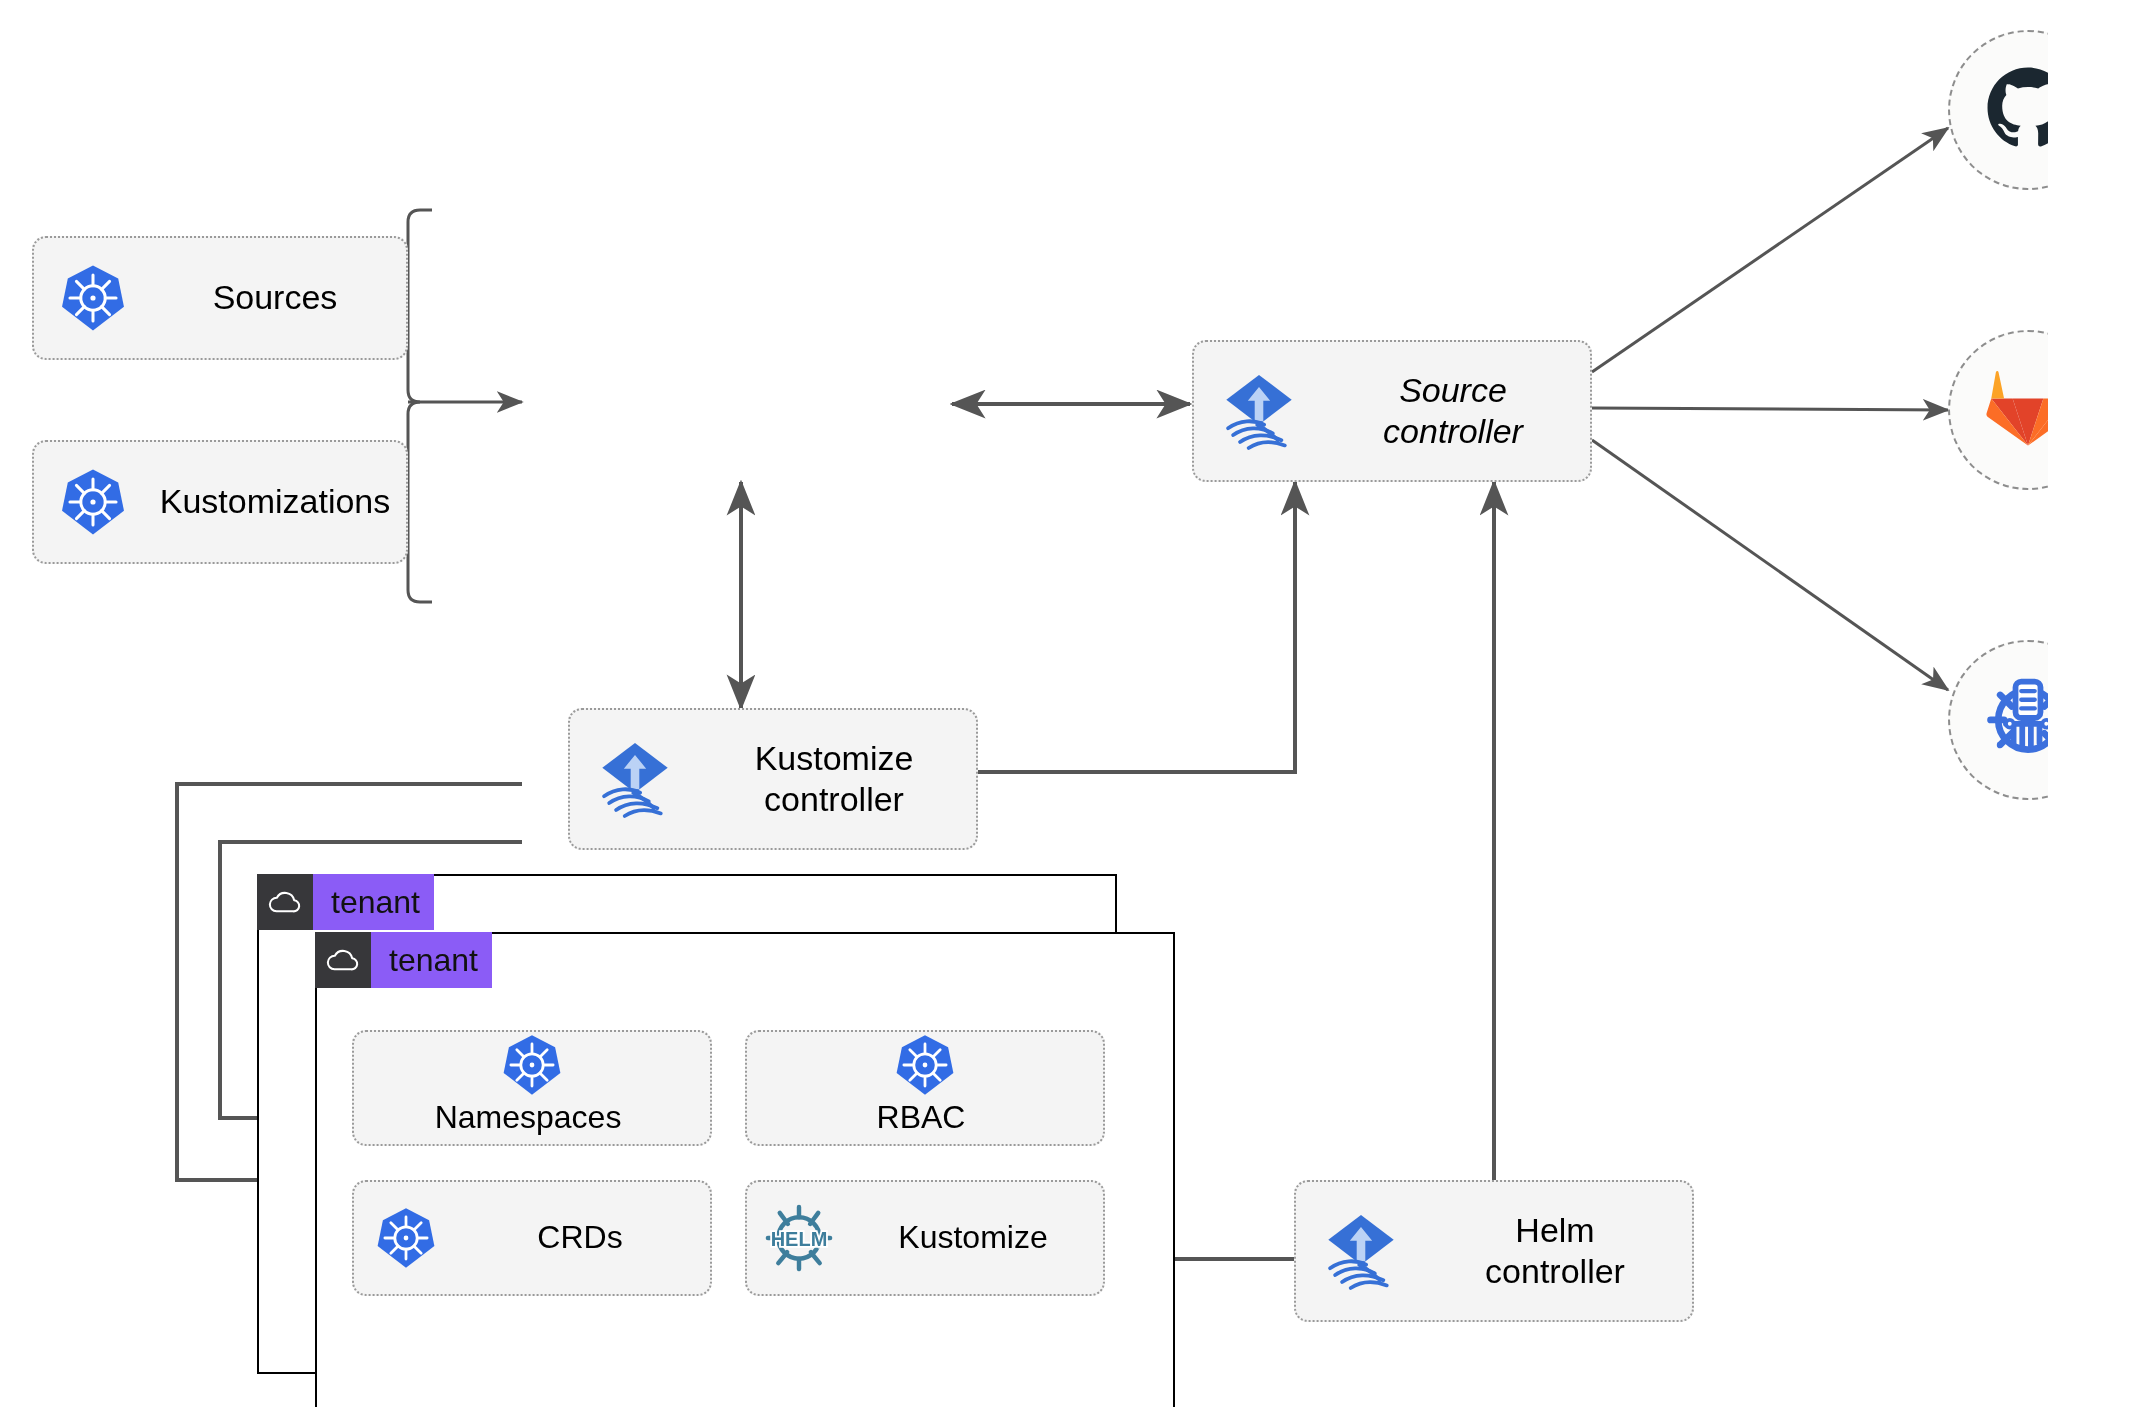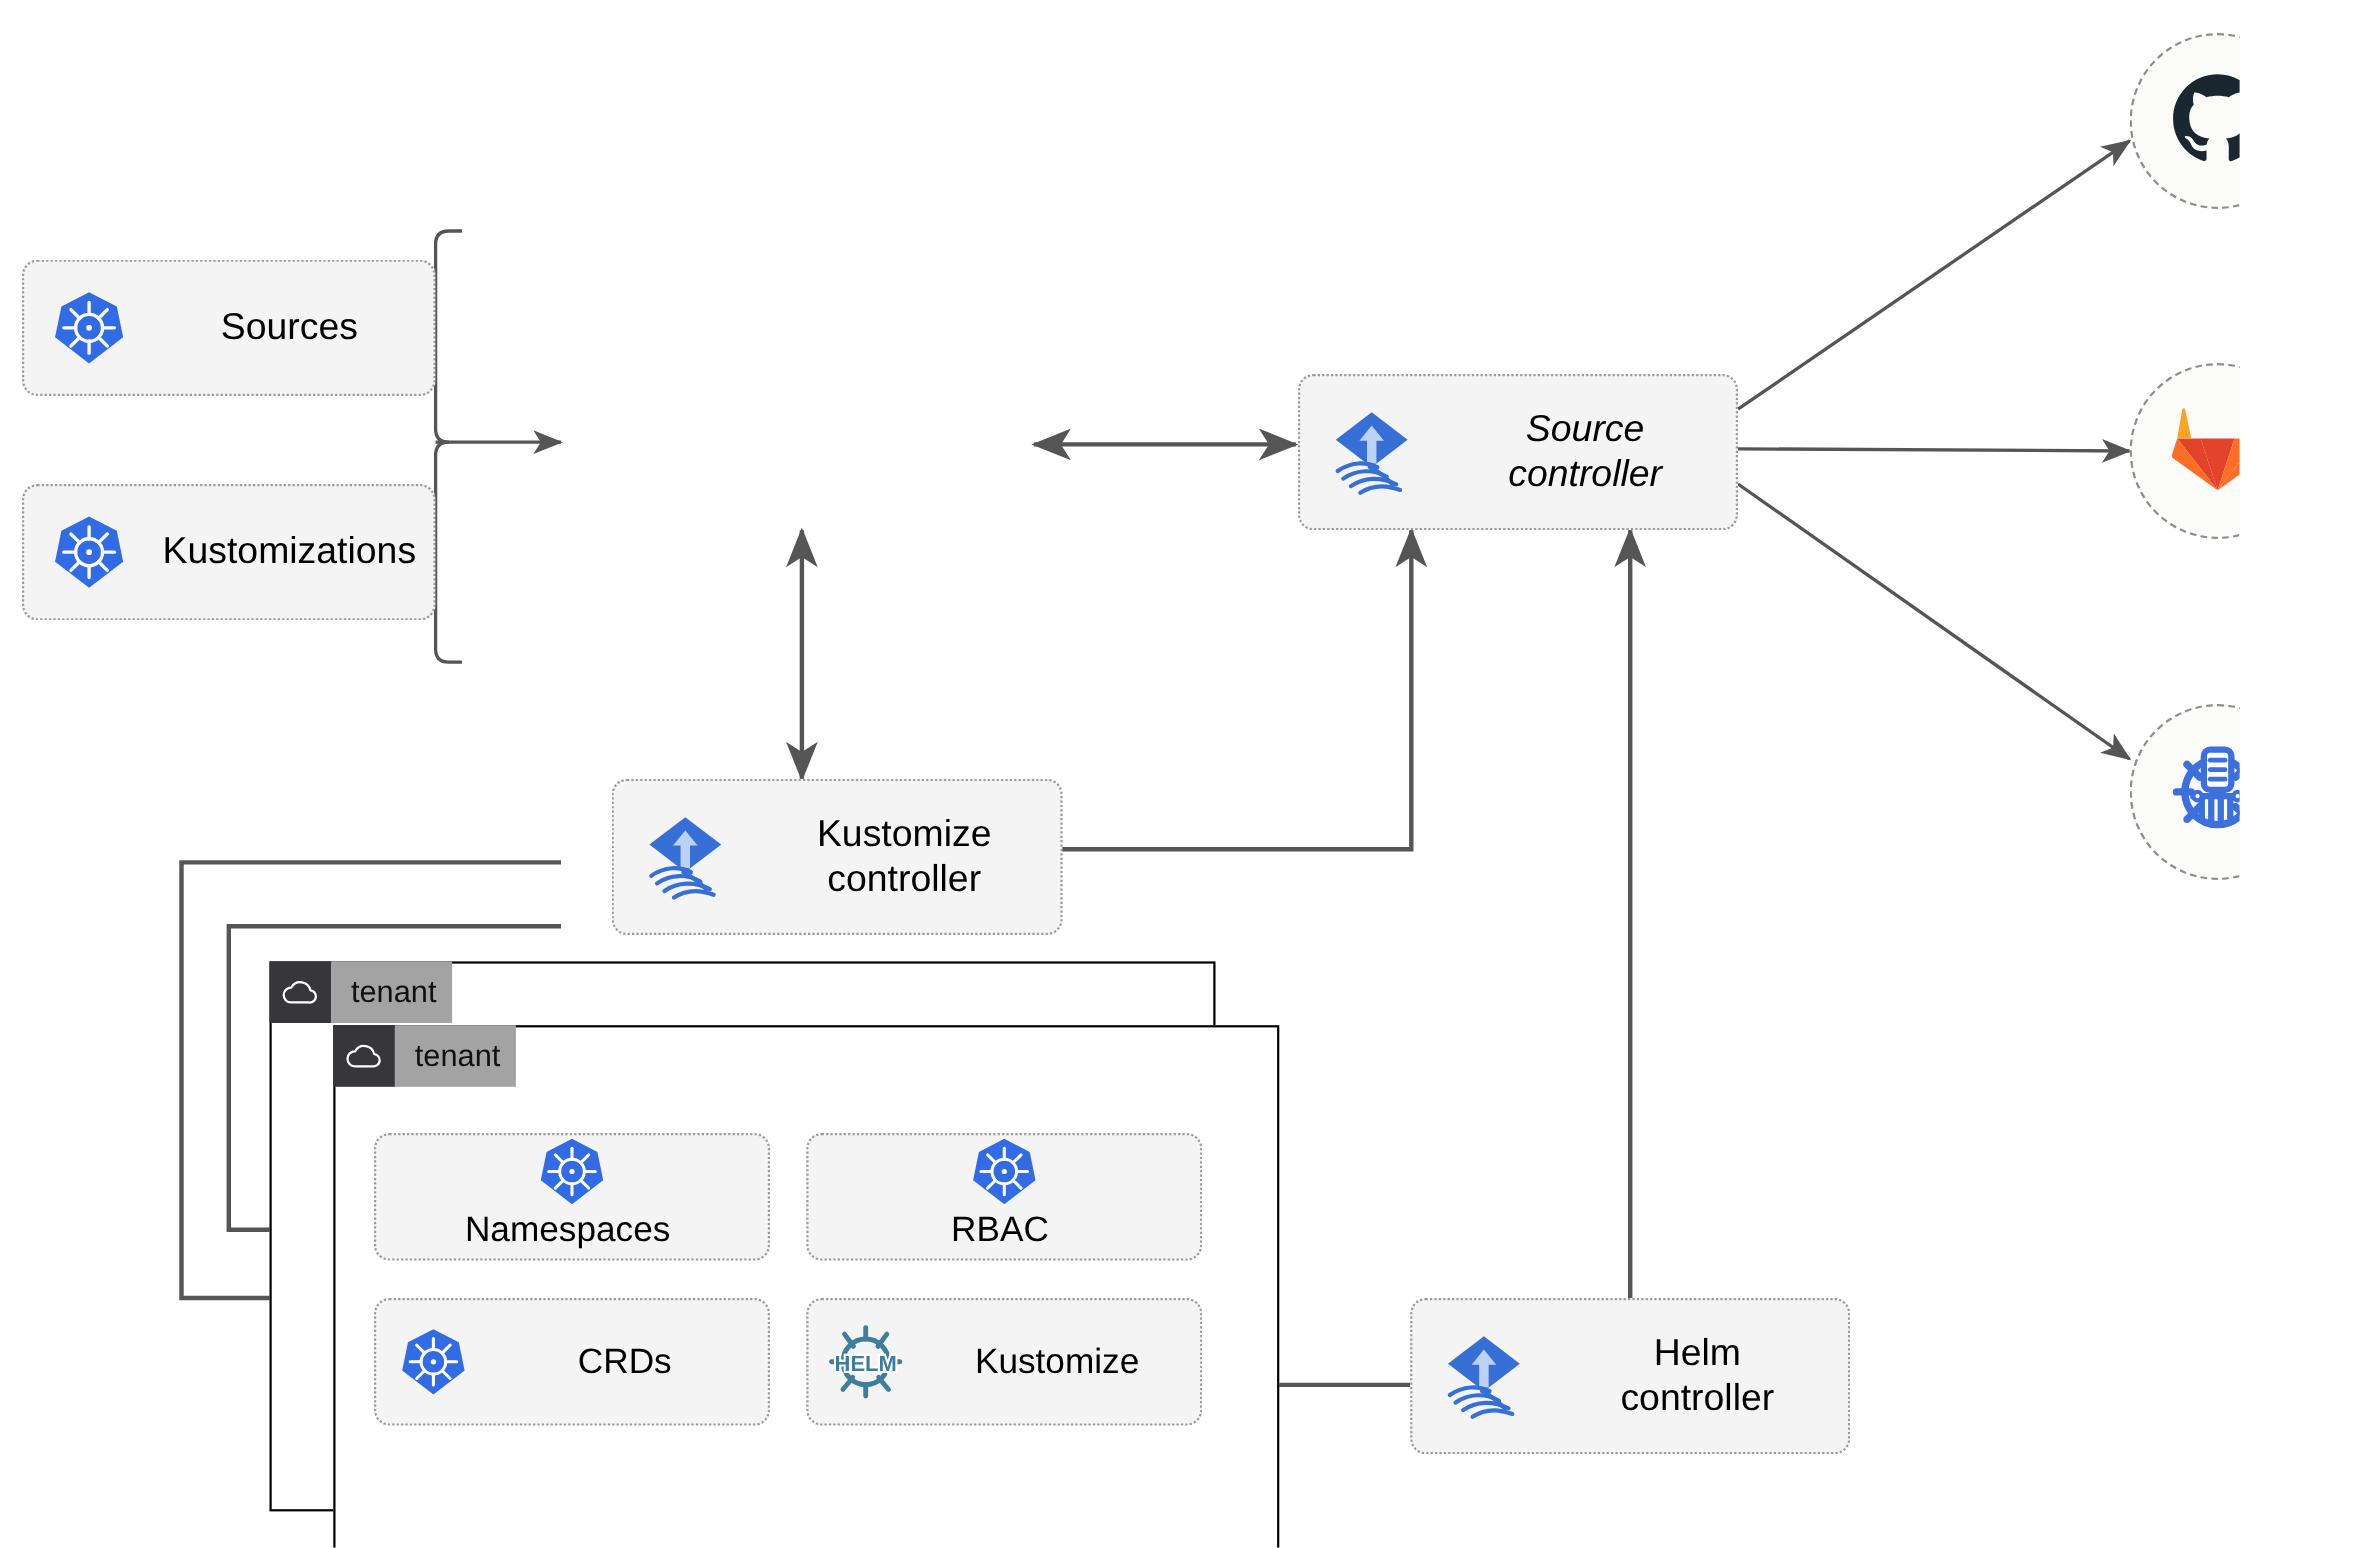--- a/index.html
+++ b/index.html
@@ -9,20 +9,21 @@
   }
   body {
     font-family: "Liberation Sans", sans-serif;
   }
   #canvas {
     position: relative;
     width: 2036px;
     height: 1407px;
     background: #ffffff;
     overflow: hidden;
+    margin-left: 12px;
   }
   #edges {
     position: absolute;
     left: 0;
     top: 0;
     width: 2144px;
     height: 1407px;
     pointer-events: none;
   }
 
@@ -89,23 +90,23 @@
   .tenant .tenant-badge {
     width: 56px;
     height: 56px;
     background: #37373a;
     display: flex;
     align-items: center;
     justify-content: center;
   }
   .tenant .tenant-title {
     padding-left: 18px;
-    font-size: 28px;
+    font-size: 32px;
     color: #111111;
-    background: #a3a3a3;
+    background: #8b5cf6;
     height: 56px;
     display: flex;
     align-items: center;
     padding-right: 14px;
   }
 </style>
 </head>
 <body>
 
 <div id="canvas">

